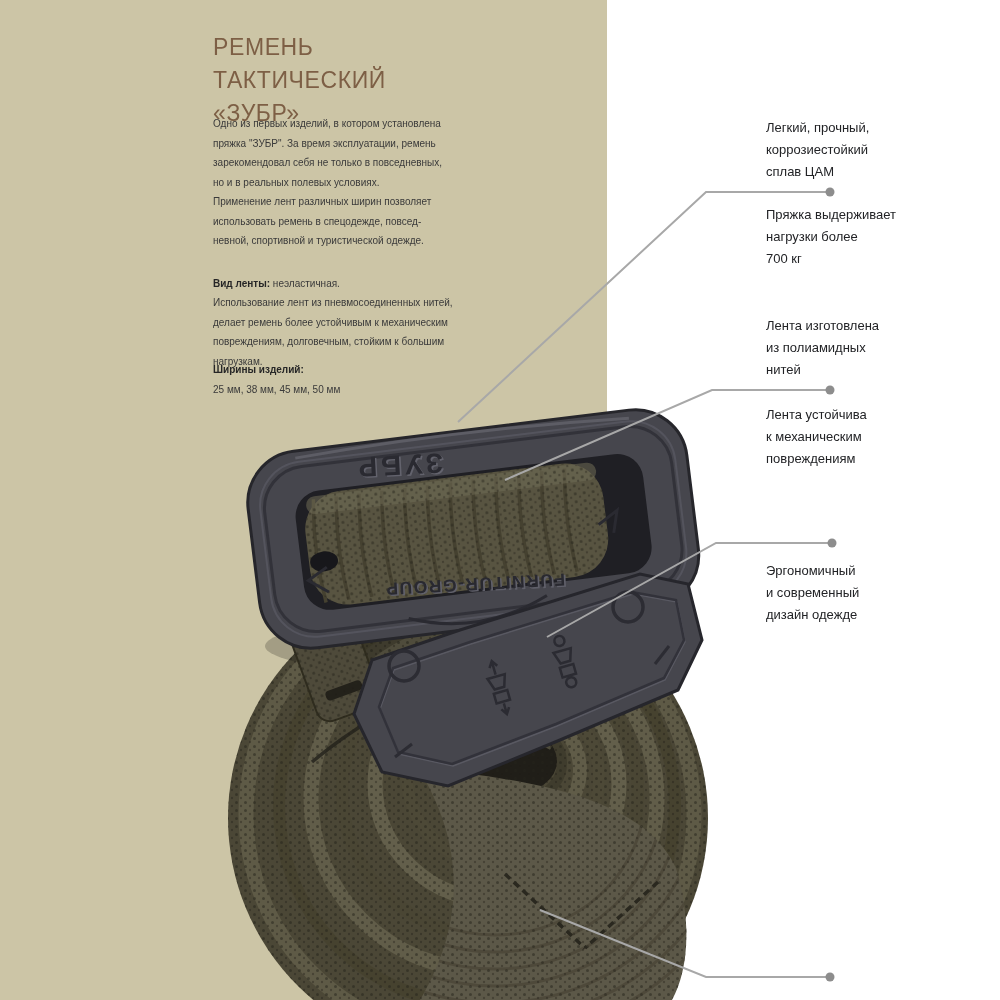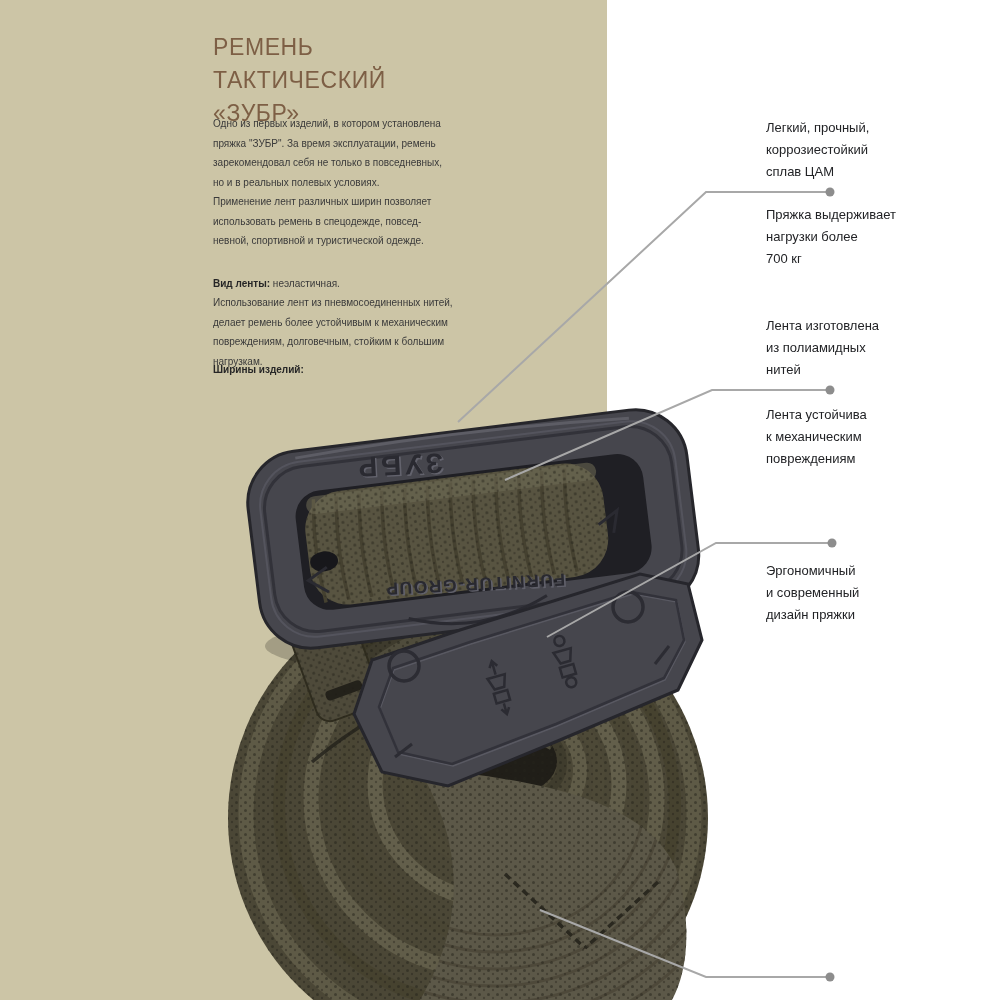--- a/index.html
+++ b/index.html
@@ -164,31 +164,32 @@
   <div class="body-text p2 pre">
     <strong>Вид ленты:</strong><span> неэластичная.
 Использование лент из пневмосоединенных нитей,
 делает ремень более устойчивым к механическим
 повреждениям, долговечным, стойким к большим
 нагрузкам.</span>
   </div>
 
   <div class="body-text p3">
     <strong>Ширины изделий:</strong>
+    <div class="pre">25 мм, 38 мм, 45 мм, 50 мм</div>
   </div>
 
   <div class="callout c1 pre">Легкий, прочный,
 коррозиестойкий
 сплав ЦАМ</div>
   <div class="callout c2 pre">Пряжка выдерживает
 нагрузки более
 700 кг</div>
   <div class="callout c3 pre">Лента изготовлена
 из полиамидных
 нитей</div>
   <div class="callout c4 pre">Лента устойчива
 к механическим
 повреждениям</div>
   <div class="callout c5 pre">Эргономичный
 и современный
-дизайн пряжки</div>
+дизайн одежде</div>
 
 </div>
 
 </body></html>

